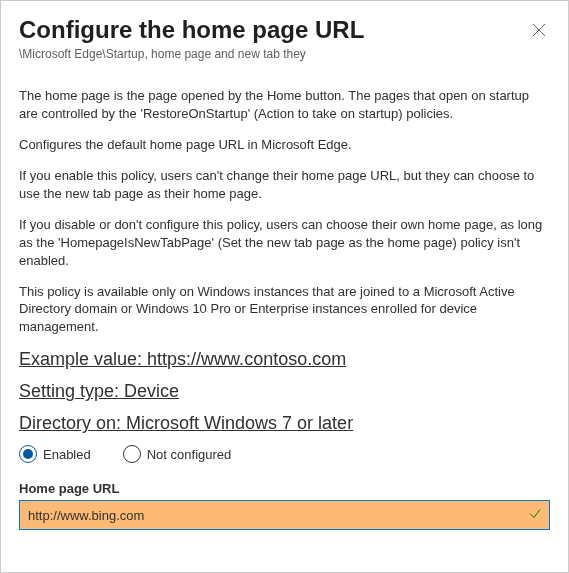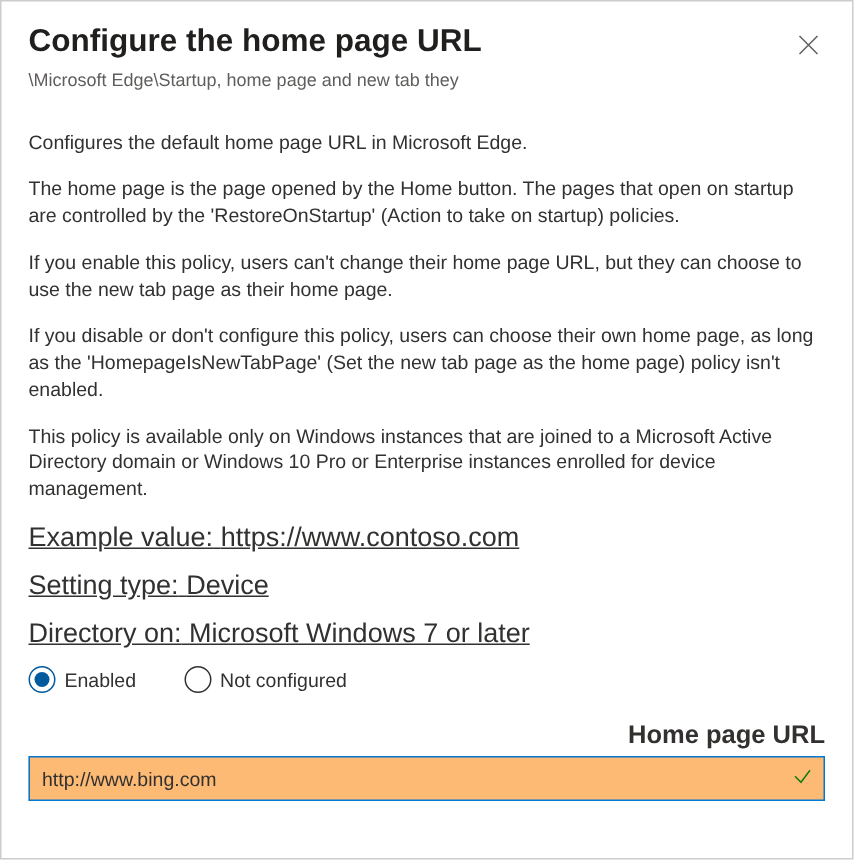--- a/index.html
+++ b/index.html
@@ -16,21 +16,21 @@
   }
   .pane {
     padding: 14px 18px 18px 18px;
   }
   .header-row {
     display: flex;
     justify-content: space-between;
     align-items: flex-start;
   }
   .title {
-    font-size: 21px;
+    font-size: 24px;
     font-weight: 600;
     color: #201f1e;
     line-height: 1.25;
   }
   .close {
     font-size: 15px;
     color: #605e5c;
     cursor: pointer;
     padding: 4px 4px;
     line-height: 1;
@@ -86,25 +86,24 @@
   .radio-dot {
     width: 10px;
     height: 10px;
     border-radius: 50%;
     background: #005a9e;
     display: none;
   }
   .radio.selected .radio-dot { display: block; }
   .radio-label { font-size: 13px; color: #323130; }
   .field-label {
-    font-size: 17px;
+    font-size: 13px;
     font-weight: 600;
     color: #323130;
     margin-bottom: 4px;
-    text-align: right;
   }
   .input-wrap {
     position: relative;
     width: 100%;
   }
   .text-input {
     width: 100%;
     height: 30px;
     border: 1px solid #0078d4;
     padding: 0 30px 0 8px;
@@ -132,22 +131,22 @@
     <h1 class="title">Configure the home page URL</h1>
     <div class="close">
       <svg width="14" height="14" viewBox="0 0 14 14">
           <path d="M1 1 L13 13 M13 1 L1 13" stroke="#605e5c" stroke-width="1" fill="none"></path>
         </svg>
     </div>
   </div>
   <div class="breadcrumb">\Microsoft Edge\Startup, home page and new tab they</div>
 
   <div class="content">
+    <p class="para">The home page is the page opened by the Home button. The pages that open on startup are controlled by the 'RestoreOnStartup' (Action to take on startup) policies.</p>
     <p class="para">Configures the default home page URL in Microsoft Edge.</p>
-    <p class="para">The home page is the page opened by the Home button. The pages that open on startup are controlled by the 'RestoreOnStartup' (Action to take on startup) policies.</p>
     <p class="para">If you enable this policy, users can't change their home page URL, but they can choose to use the new tab page as their home page.</p>
     <p class="para">If you disable or don't configure this policy, users can choose their own home page, as long as the 'HomepageIsNewTabPage' (Set the new tab page as the home page) policy isn't enabled.</p>
     <p class="para">This policy is available only on Windows instances that are joined to a Microsoft Active Directory domain or Windows 10 Pro or Enterprise instances enrolled for device management.</p>
 
     <div class="kv">
       <span>Example value:</span>
       <span>https://www.contoso.com</span>
     </div>
     <div class="kv">
       <span>Setting type:</span>

